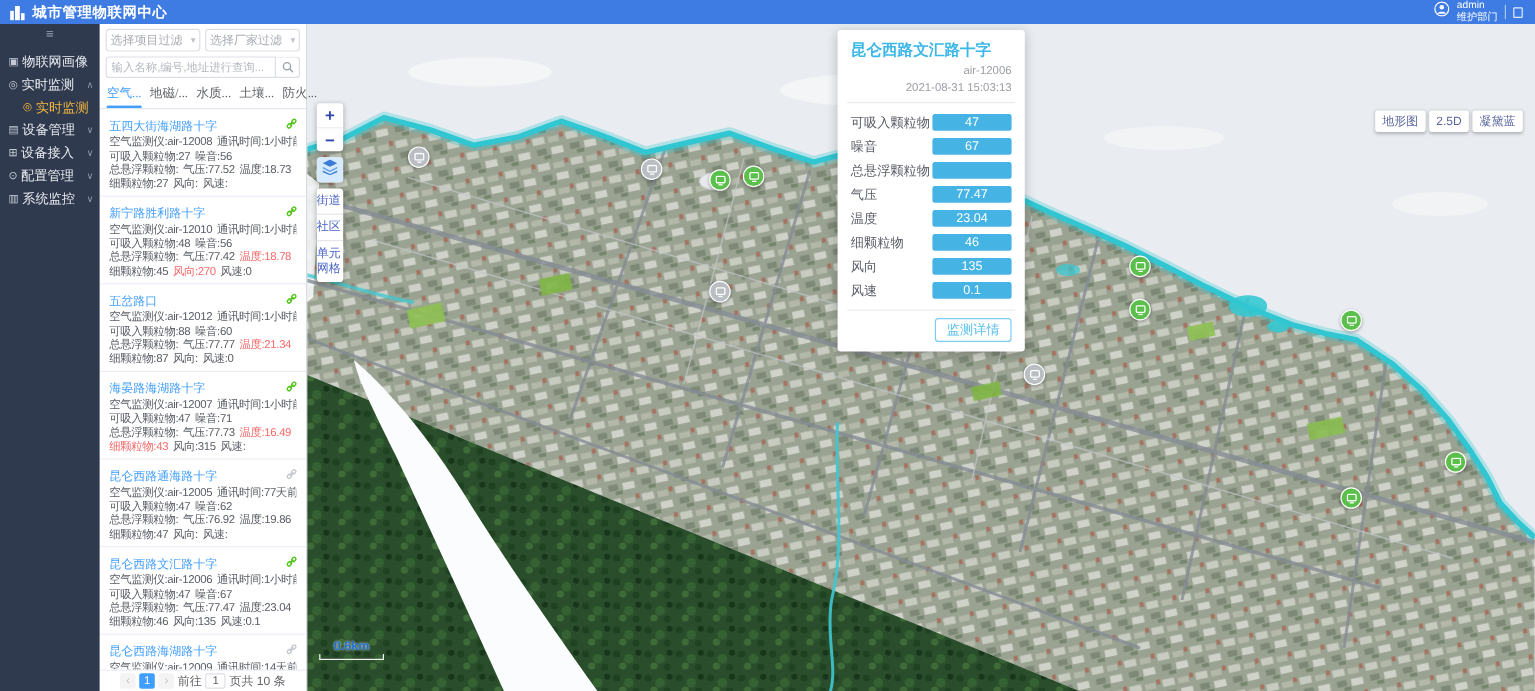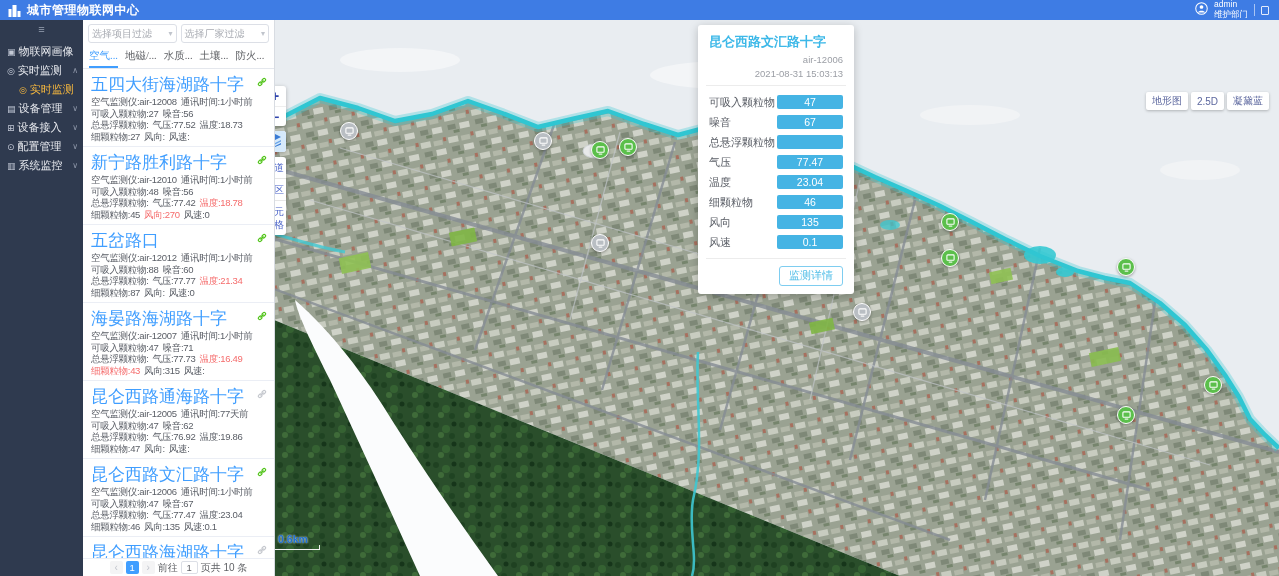--- a/index.html
+++ b/index.html
@@ -23,42 +23,42 @@
     color:#9aa3b5; font-size:11px; cursor:pointer; }
   .menu { margin-top:4px; }
   .menu-item { position:relative; height:19px; display:flex; align-items:center;
     padding-left:7px; font-size:11px; cursor:pointer; white-space:nowrap; }
   .menu-item .mi-icon { font-size:9px; margin-right:3px; color:#c3c9d6; }
   .menu-item .chev { position:absolute; right:5px; font-size:8px; color:#8e97a9; }
   .menu-item.sub { padding-left:19px; color:#f5b73e; }
   .menu-item.sub .mi-icon { color:#f5b73e; }
 
   
-  .panel { position:absolute; left:83px; top:20px; width:192px; height:556px;
+  .panel { position:absolute; left:83px; top:20px; width:173px; height:556px;
     background:#fff; z-index:30; display:flex; flex-direction:column;
     border-right:1px solid #d8dce2; }
   .filter-row { display:flex; gap:4px; padding:4px 5px 2px 5px; }
   .select { flex:1; height:19px; border:1px solid #dcdfe6; border-radius:3px;
     font-size:10px; color:#a8abb2; display:flex; align-items:center;
     padding:0 3px; white-space:nowrap; overflow:hidden; cursor:pointer; }
   .select .caret { margin-left:auto; font-size:8px; color:#c0c4cc; }
   .search-row { display:flex; padding:2px 5px; }
   .search-input { flex:1; height:18px; border:1px solid #dcdfe6; border-radius:3px 0 0 3px;
     font-size:9.5px; color:#606266; padding:0 4px; outline:none; }
   .search-input::placeholder { color:#b4b7be; }
   .search-btn { width:26px; height:18px; border:1px solid #dcdfe6; border-left:none;
     border-radius:0 3px 3px 0; background:#fff; display:flex; align-items:center;
     justify-content:center; cursor:pointer; }
   .tabs { display:flex; gap:7px; padding:2px 6px 0 6px; border-bottom:1px solid #e4e7ed;
     font-size:10.5px; color:#606266;font-family:Liberation Serif, serif; }
   .tab { padding:2px 0 3px 0; cursor:pointer; white-space:nowrap; }
   .tab.active { color:#409eff; border-bottom:2px solid #409eff; }
   .station-list { flex:1; overflow:hidden; }
   .station { position:relative; padding:4px 8px 4px 8px; border-bottom:1px solid #ebeef5; }
-  .st-name { font-size:17px; color:#409eff; cursor:pointer; }
+  .st-name { font-size:10px; color:#409eff; cursor:pointer; }
   .st-link { position:absolute; right:7px; top:4px; }
   .st-link.on { color:#52c41a; } .st-link.off { color:#c5c8ce; }
   .st-line { font-size:9.5px; letter-spacing:-0.3px; line-height:11.5px; color:#5a5e66;
     white-space:nowrap; overflow:hidden; }
   .seg { margin-right:4px; } .seg.red { color:#f56c6c; }
   .pagination { height:18px; border-top:1px solid #ebeef5; display:flex; align-items:center;
     justify-content:center; gap:3px; font-size:10px; color:#606266; }
   .pg-btn { width:13px; height:13px; background:#f4f4f5; color:#c0c4cc; border-radius:2px;
     display:flex; align-items:center; justify-content:center; font-size:10px; cursor:pointer; }
   .pg-page { width:13px; height:13px; background:#409eff; color:#fff; border-radius:2px;
@@ -428,20 +428,31 @@
   <div class="filter-row">
     <div class="select">
       <span>选择项目过滤</span>
       <span class="caret">▾</span>
     </div>
     <div class="select">
       <span>选择厂家过滤</span>
       <span class="caret">▾</span>
     </div>
   </div>
+  <div class="search-row">
+    <input class="search-input" placeholder="输入名称,编号,地址进行查询..." style="">
+    <button class="search-btn">
+      <span>
+        <svg width="10" height="10" viewBox="0 0 12 12">
+          <circle cx="5" cy="5" r="3.6" fill="none" stroke="#9aa0a8" stroke-width="1.3"></circle>
+          <line x1="7.8" y1="7.8" x2="11" y2="11" stroke="#9aa0a8" stroke-width="1.3"></line>
+        </svg>
+      </span>
+    </button>
+  </div>
   <div class="tabs" id="tabs-row">
       <span class="tab active">空气...</span>
       <span class="tab">地磁/...</span>
       <span class="tab">水质...</span>
       <span class="tab">土壤...</span>
       <span class="tab">防火...</span>
     </div>
   <div class="station-list" id="station-list">
       <div class="station"><span class="st-name">五四大街海湖路十字</span><span class="st-link on"><svg width="10" height="10" viewBox="0 0 12 12">
             <g fill="none" stroke="currentColor" stroke-width="1.4" transform="rotate(45 6 6)">

